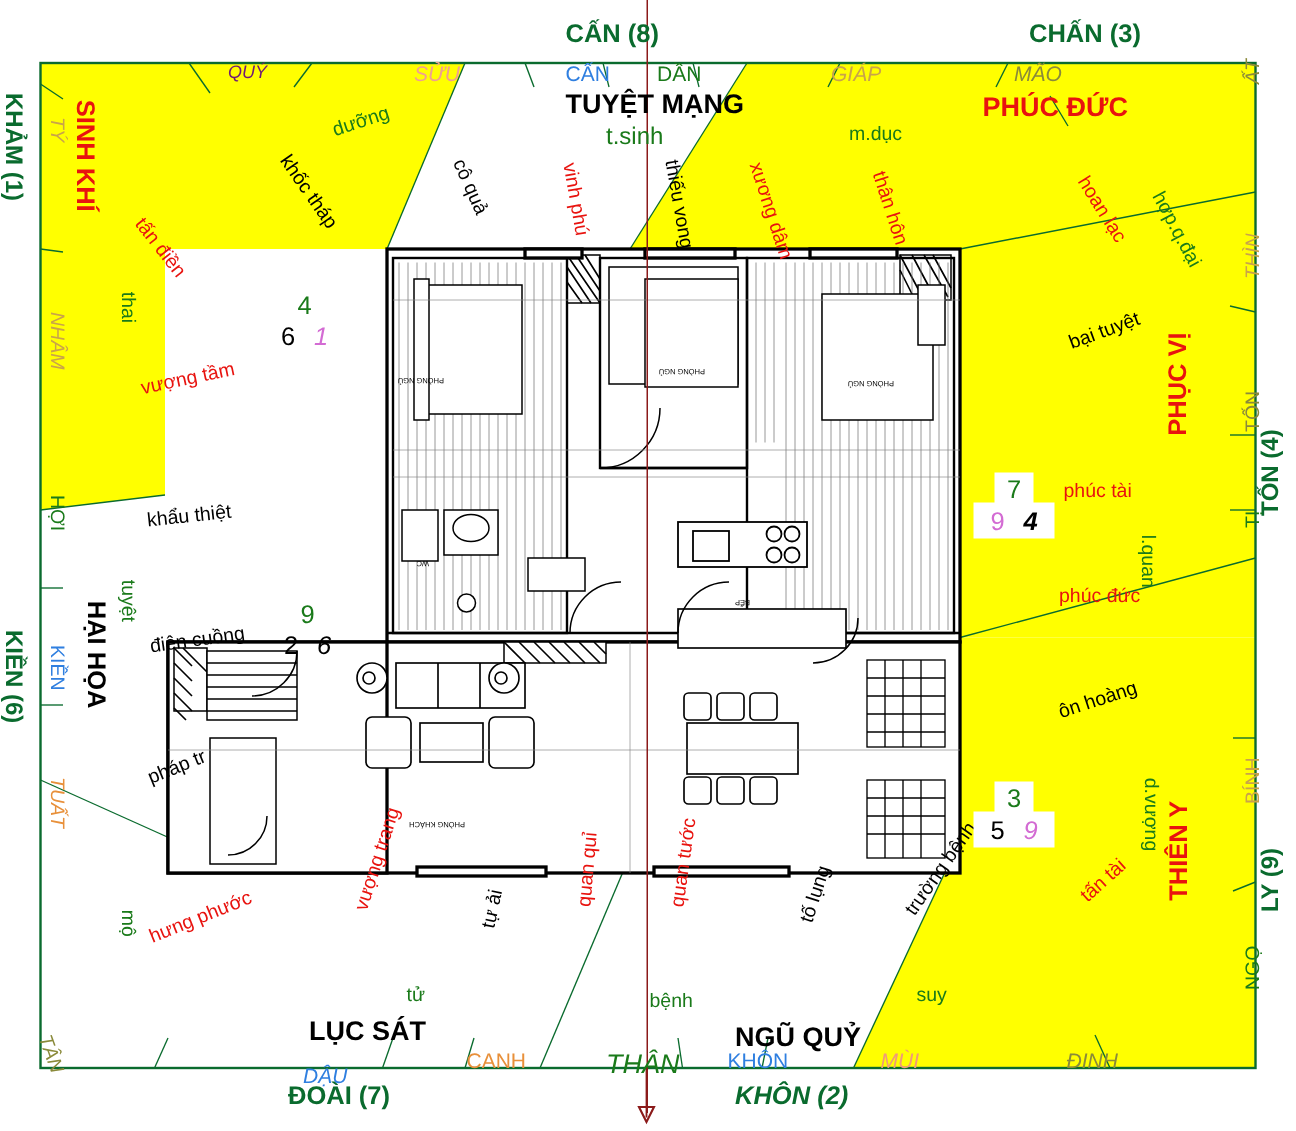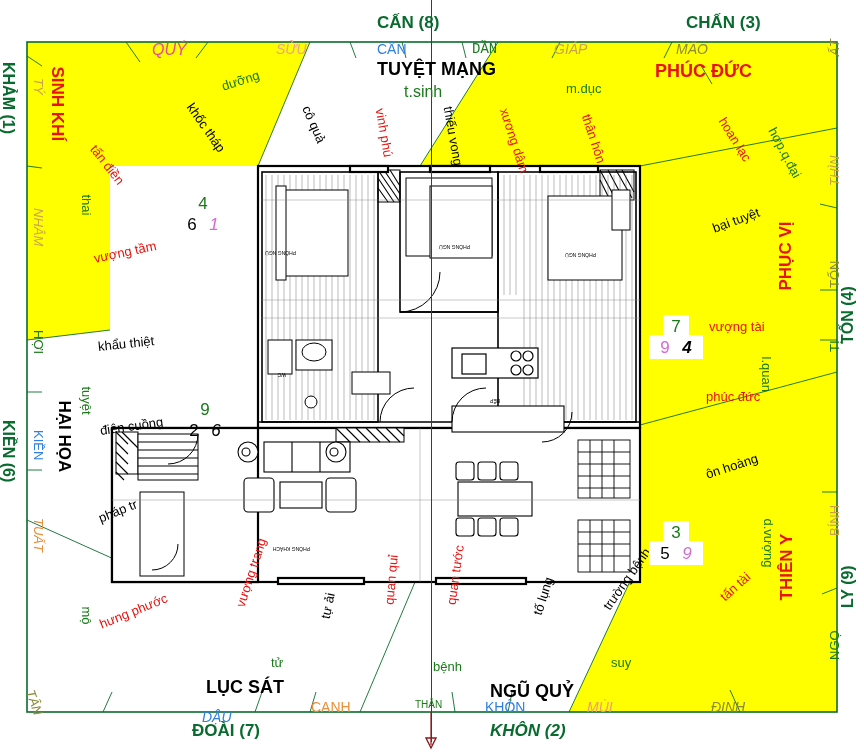--- a/index.html
+++ b/index.html
@@ -284,38 +284,38 @@
 
   <div class="t b" style="left:57px;top:58px;font-size:17px;color:#e8130f;transform:rotate(90deg);">SINH KHÍ</div>
   <div class="t b ctr" style="left:377px;top:60px;font-size:18px;color:#000;">TUYỆT MẠNG</div>
   <div class="t b ctr" style="left:655px;top:62px;font-size:18px;color:#e8130f;">PHÚC ĐỨC</div>
   <div class="t b" style="left:785px;top:282px;font-size:17px;color:#e8130f;transform:rotate(-90deg);">PHỤC VỊ</div>
   <div class="t b" style="left:786px;top:592px;font-size:17px;color:#e8130f;transform:rotate(-90deg);">THIÊN Y</div>
   <div class="t b" style="left:64px;top:392px;font-size:17px;color:#000;transform:rotate(90deg);">HẠI HỌA</div>
   <div class="t b ctr" style="left:206px;top:678px;font-size:18px;color:#000;">LỤC SÁT</div>
   <div class="t b ctr" style="left:490px;top:682px;font-size:18px;color:#000;">NGŨ QUỶ</div>
 
-  <div class="t i ctr" style="left:152px;top:42px;font-size:16px;color:#ec4899;">QUÝ</div>
+  <div class="t i ctr" style="left:152px;top:42px;font-size:12px;color:#701a75;">QUÝ</div>
   <div class="t i ctr" style="left:276px;top:42px;font-size:14px;color:#f0a090;">SỬU</div>
   <div class="t ctr" style="left:377px;top:42px;font-size:14px;color:#2f7fe0;">CẤN</div>
-  <div class="t ctr" style="left:472px;top:42px;font-size:14px;color:#1a7a1a;font-family:Liberation Mono, monospace;">DẦN</div>
+  <div class="t ctr" style="left:438px;top:42px;font-size:14px;color:#1a7a1a;">DẦN</div>
   <div class="t i ctr" style="left:554px;top:42px;font-size:14px;color:#c9a34a;">GIÁP</div>
   <div class="t i ctr" style="left:676px;top:42px;font-size:14px;color:#8a8a3a;">MÃO</div>
 
   <div class="t i" style="left:828px;top:56px;font-size:13px;color:#8a8a3a;transform:rotate(-90deg);transform-origin:0 0;">ẤT</div>
   <div class="t i" style="left:828px;top:186px;font-size:13px;color:#c9a34a;transform:rotate(-90deg);transform-origin:0 0;">THÌN</div>
   <div class="t" style="left:828px;top:288px;font-size:13px;color:#8a8a3a;transform:rotate(-90deg);transform-origin:0 0;">TỐN</div>
   <div class="t" style="left:828px;top:352px;font-size:13px;color:#1a7a1a;transform:rotate(-90deg);transform-origin:0 0;">TỊ</div>
   <div class="t" style="left:828px;top:536px;font-size:13px;color:#c9a34a;transform:rotate(-90deg);transform-origin:0 0;">BÍNH</div>
   <div class="t" style="left:828px;top:660px;font-size:13px;color:#1a7a1a;transform:rotate(-90deg);transform-origin:0 0;">NGỌ</div>
 
   <div class="t i" style="left:36px;top:688px;font-size:13px;color:#8a8a3a;transform:rotate(70deg);transform-origin:0 0;">TÂN</div>
   <div class="t i ctr" style="left:202px;top:700px;font-size:14px;color:#2f7fe0;margin-top:10px;">DẬU</div>
   <div class="t ctr" style="left:311px;top:700px;font-size:14px;color:#e8903a;">CANH</div>
-  <div class="t ctr" style="left:415px;top:700px;font-size:10px;color:#1a7a1a;">THÂN</div>
+  <div class="t ctr" style="left:404px;top:700px;font-size:18px;color:#1a7a1a;font-style:italic;">THÂN</div>
   <div class="t ctr" style="left:485px;top:700px;font-size:14px;color:#2f7fe0;">KHÔN</div>
   <div class="t i ctr" style="left:587px;top:700px;font-size:14px;color:#f09a7a;">MÙI</div>
   <div class="t i ctr" style="left:711px;top:700px;font-size:14px;color:#8a8a3a;">ĐINH</div>
 
   <div class="t i" style="left:45px;top:78px;font-size:13px;color:#c9a34a;transform:rotate(90deg);transform-origin:0 0;">TÝ</div>
   <div class="t i" style="left:45px;top:208px;font-size:13px;color:#c9a34a;transform:rotate(90deg);transform-origin:0 0;">NHÂM</div>
   <div class="t" style="left:45px;top:330px;font-size:13px;color:#1a7a1a;transform:rotate(90deg);transform-origin:0 0;">HỢI</div>
   <div class="t" style="left:45px;top:430px;font-size:13px;color:#2f7fe0;transform:rotate(90deg);transform-origin:0 0;">KIỀN</div>
   <div class="t i" style="left:45px;top:518px;font-size:13px;color:#e8903a;transform:rotate(90deg);transform-origin:0 0;">TUẤT</div>
 
@@ -342,21 +342,21 @@
   <div class="t" style="left:537px;top:608px;font-size:13px;color:#000;transform:rotate(-72deg);">tố lụng</div>
   <div class="t" style="left:611px;top:656px;font-size:13px;color:#1a7a1a;text-align:center;">suy</div>
 
   <div class="t" style="left:606px;top:602px;font-size:13px;color:#000;transform:rotate(-55deg);">trường bệnh</div>
   <div class="t" style="left:722px;top:592px;font-size:13px;color:#e8130f;transform:rotate(-42deg);">tấn tài</div>
   <div class="t" style="left:768px;top:512px;font-size:13px;color:#1a7a1a;transform:rotate(90deg);">d.vượng</div>
   <div class="t" style="left:706px;top:468px;font-size:13px;color:#000;transform:rotate(-18deg);">ôn hoàng</div>
 
   <div class="t" style="left:706px;top:390px;font-size:13px;color:#e8130f;">phúc đức</div>
   <div class="t" style="left:766px;top:350px;font-size:13px;color:#1a7a1a;transform:rotate(90deg);">l.quan</div>
-  <div class="t" style="left:709px;top:320px;font-size:13px;color:#e8130f;">vượng tài</div>
+  <div class="t" style="left:709px;top:320px;font-size:13px;color:#e8130f;">phúc tài</div>
   <div class="t" style="left:713px;top:222px;font-size:13px;color:#000;transform:rotate(-20deg);">bại tuyệt</div>
   <div class="t" style="left:772px;top:122px;font-size:13px;color:#1a7a1a;transform:rotate(62deg);">hợp.q.đại</div>
   <div class="t" style="left:722px;top:112px;font-size:13px;color:#e8130f;transform:rotate(58deg);">hoan lạc</div>
 
   <div class="t" style="left:586px;top:108px;font-size:13px;color:#e8130f;transform:rotate(72deg);">thân hôn</div>
   <div class="t" style="left:566px;top:82px;font-size:13px;color:#1a7a1a;">m.dục</div>
   <div class="t" style="left:504px;top:102px;font-size:13px;color:#e8130f;transform:rotate(72deg);">xương dâm</div>
 
   <div class="t" style="left:448px;top:100px;font-size:13px;color:#000;transform:rotate(80deg);">thiếu vong</div>
   <div class="t" style="left:404px;top:84px;font-size:16px;color:#1a7a1a;">t.sinh</div>

